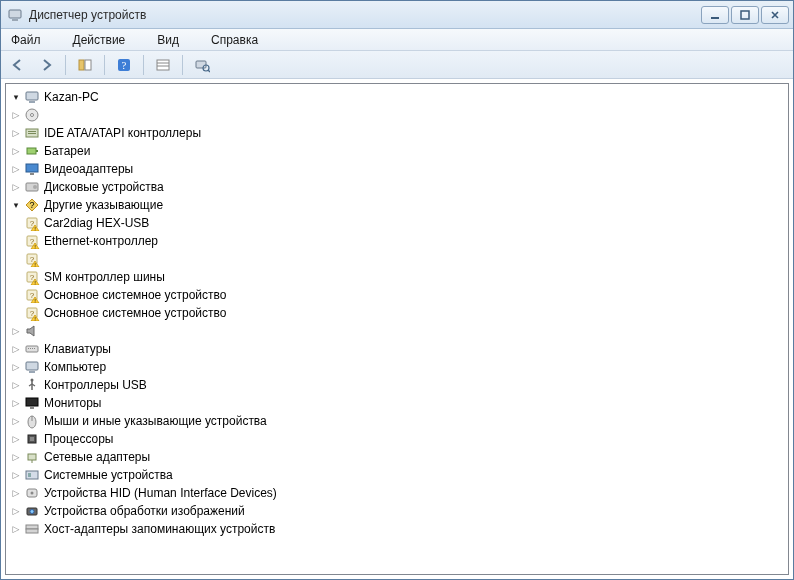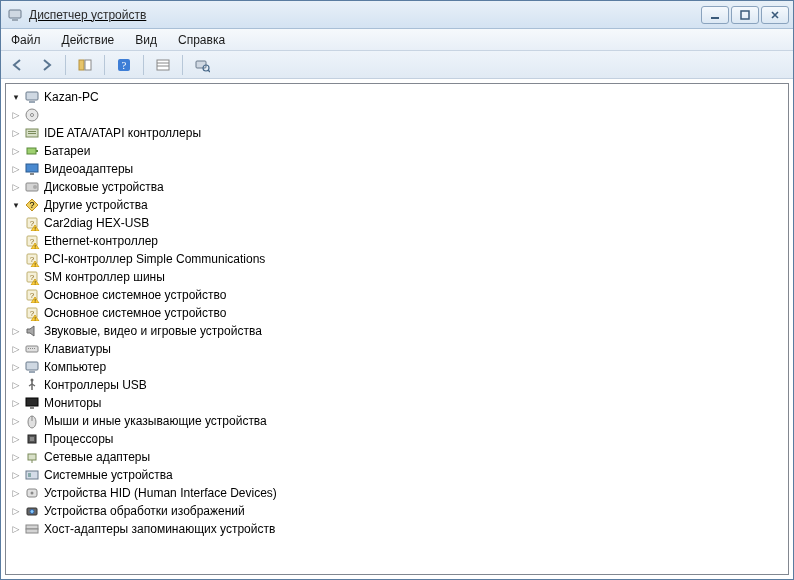--- a/index.html
+++ b/index.html
@@ -19,21 +19,20 @@
   display: flex;
   flex-direction: column;
 }
 .titlebar {
   height: 28px;
   background: linear-gradient(#e8f0f8, #d4e3f2);
   border-bottom: 1px solid #a9bfd6;
   display: flex;
   align-items: center;
   padding: 0 4px;
-  text-decoration: underline;
 }
 .titlebar .app-icon {
   width: 16px; height: 16px; margin: 0 6px 0 2px;
   display: inline-flex; align-items: center; justify-content: center;
 }
 .titlebar .title-text { color: #2a2a2a; font-size: 12px; }
 .titlebar .spacer { flex: 1; }
 .win-btn {
   width: 28px; height: 18px;
   margin-left: 2px;
@@ -45,21 +44,21 @@
   font-size: 11px;
   cursor: default;
 }
 .menubar {
   height: 22px;
   background: linear-gradient(#f6f9fc,#e8eff7);
   border-bottom: 1px solid #c8d4e2;
   display: flex;
   align-items: center;
   padding: 0 6px;
-  gap: 13px;
+  gap: 24px;
   font-size: 12px;
   color: #1a1a1a;
 }
 .menu-item { padding: 2px 4px; cursor: default; }
 .toolbar {
   height: 28px;
   background: linear-gradient(#eef4fa,#e1eaf4);
   border-bottom: 1px solid #c3d0df;
   display: flex;
   align-items: center;
@@ -274,21 +273,21 @@
                 </li>
                 <li>
                   <div class="row indent-1">
                     <span class="toggle" style="color:#222">▾</span>
                     <span class="icon">
                       <svg width="16" height="16" viewBox="0 0 16 16">
                         <path d="M8 2 L14 8 L8 14 L2 8 Z" fill="#f0d060" stroke="#c09020"></path>
                         <text x="8" y="11" text-anchor="middle" font-size="9" fill="#000">?</text>
                       </svg>
                     </span>
-                    <span class="label">Другие устройства</span>
+                    <span class="label">Другие указывающие</span>
                   </div>
                   <ul>
                     <li>
                       <div class="row indent-2">
                         <span class="toggle blank">▷</span>
                         <span class="icon">
                           <svg width="16" height="16" viewBox="0 0 16 16">
                             <rect x="3" y="3" width="10" height="10" rx="1" fill="#f5f0d8" stroke="#c0b070"></rect>
                             <text x="8" y="11" text-anchor="middle" font-size="8" fill="#8a6a20">?</text>
                             <path d="M11 10 L15 16 L7 16 Z" fill="#ffd040" stroke="#c09000" stroke-width="0.7"></path>
@@ -316,21 +315,20 @@
                       <div class="row indent-2">
                         <span class="toggle blank">▷</span>
                         <span class="icon">
                           <svg width="16" height="16" viewBox="0 0 16 16">
                             <rect x="3" y="3" width="10" height="10" rx="1" fill="#f5f0d8" stroke="#c0b070"></rect>
                             <text x="8" y="11" text-anchor="middle" font-size="8" fill="#8a6a20">?</text>
                             <path d="M11 10 L15 16 L7 16 Z" fill="#ffd040" stroke="#c09000" stroke-width="0.7"></path>
                             <text x="11" y="15.5" text-anchor="middle" font-size="6" fill="#000">!</text>
                           </svg>
                         </span>
-                        <span class="label">PCI-контроллер Simple Communications</span>
                       </div>
                     </li>
                     <li>
                       <div class="row indent-2">
                         <span class="toggle blank">▷</span>
                         <span class="icon">
                           <svg width="16" height="16" viewBox="0 0 16 16">
                             <rect x="3" y="3" width="10" height="10" rx="1" fill="#f5f0d8" stroke="#c0b070"></rect>
                             <text x="8" y="11" text-anchor="middle" font-size="8" fill="#8a6a20">?</text>
                             <path d="M11 10 L15 16 L7 16 Z" fill="#ffd040" stroke="#c09000" stroke-width="0.7"></path>
@@ -371,21 +369,20 @@
                   </ul>
                 </li>
                 <li>
                   <div class="row indent-1">
                     <span class="toggle" style="color:#888">▷</span>
                     <span class="icon">
                       <svg width="16" height="16" viewBox="0 0 16 16">
                         <path d="M3 6 L6 6 L10 3 L10 13 L6 10 L3 10 Z" fill="#a8a8a8" stroke="#666"></path>
                       </svg>
                     </span>
-                    <span class="label">Звуковые, видео и игровые устройства</span>
                   </div>
                 </li>
                 <li>
                   <div class="row indent-1">
                     <span class="toggle" style="color:#888">▷</span>
                     <span class="icon">
                       <svg width="16" height="16" viewBox="0 0 16 16">
                         <rect x="2" y="5" width="12" height="6" rx="1" fill="#e0e0e0" stroke="#888"></rect>
                         <rect x="4" y="7" width="1" height="1" fill="#888"></rect>
                         <rect x="6" y="7" width="1" height="1" fill="#888"></rect>

